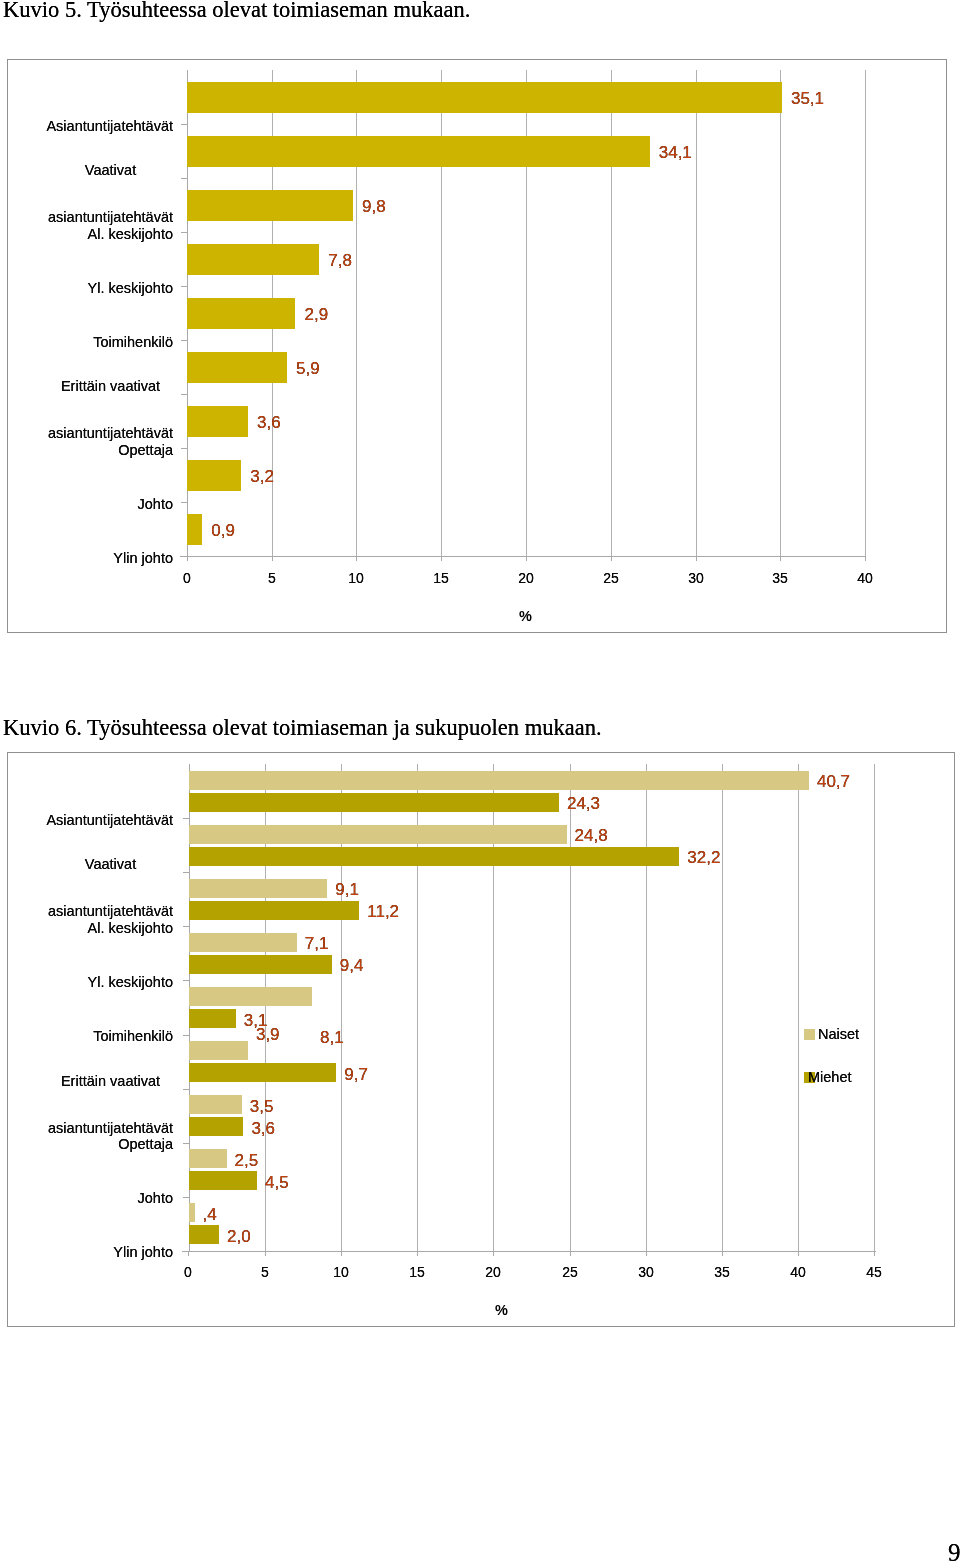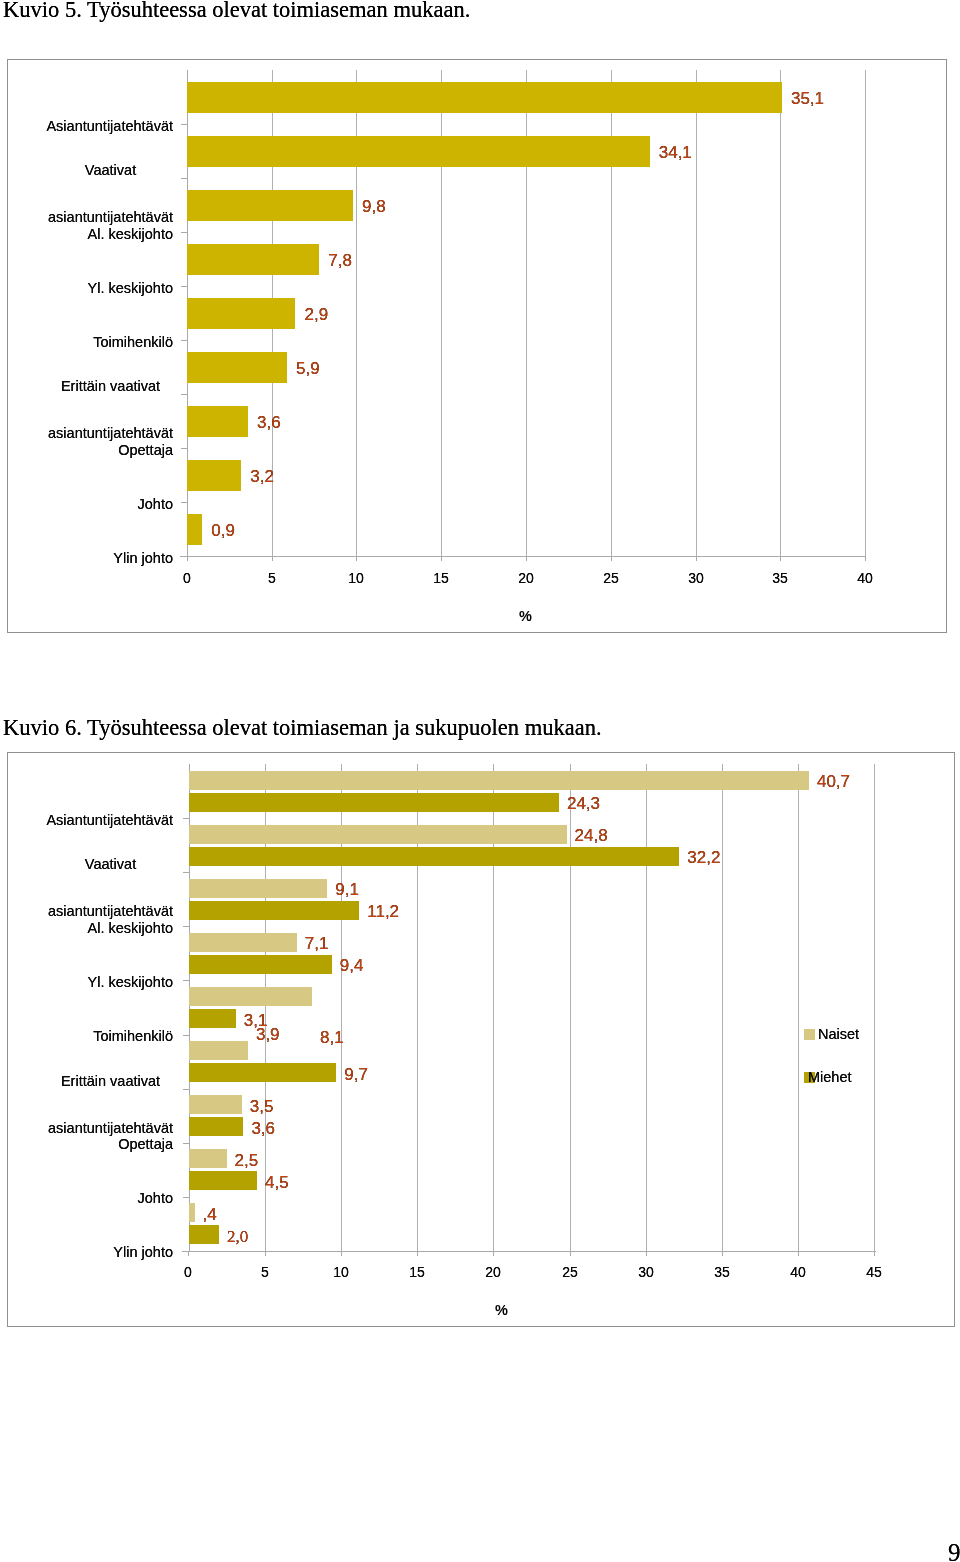--- a/index.html
+++ b/index.html
@@ -247,21 +247,21 @@
 <div class="dlabel" style="left:339.8px;top:957.39px;line-height:17px;">9,4</div>
 <div class="bar" style="left:188.5px;top:1009px;width:47.26px;height:19px;background:#B3A200;"></div>
 <div class="dlabel" style="left:243.76px;top:1011.5px;line-height:17px;">3,1</div>
 <div class="bar" style="left:188.5px;top:1063.11px;width:147.87px;height:19px;background:#B3A200;"></div>
 <div class="dlabel" style="left:344.37px;top:1065.61px;line-height:17px;">9,7</div>
 <div class="bar" style="left:188.5px;top:1117.22px;width:54.88px;height:19px;background:#B3A200;"></div>
 <div class="dlabel" style="left:251.38px;top:1119.72px;line-height:17px;">3,6</div>
 <div class="bar" style="left:188.5px;top:1171.33px;width:68.6px;height:19px;background:#B3A200;"></div>
 <div class="dlabel" style="left:265.1px;top:1173.83px;line-height:17px;">4,5</div>
 <div class="bar" style="left:188.5px;top:1225.44px;width:30.49px;height:19px;background:#B3A200;"></div>
-<div class="dlabel" style="left:226.99px;top:1227.94px;line-height:17px;font-family:Liberation Serif, serif;">2,0</div>
+<div class="dlabel" style="left:226.99px;top:1227.94px;line-height:17px;">2,0</div>
 <div class="axis-title" style="left:481.5px;top:1302px;">%</div>
 <div class="legend-sw" style="left:804px;top:1028.5px;background:#D7C883;"></div>
 <div class="legend-txt" style="left:818px;top:1025.5px;">Naiset</div>
 <div class="legend-sw" style="left:804px;top:1071.8px;background:#B3A200;"></div>
 <div class="legend-txt" style="left:808px;top:1068.8px;text-align:center;">Miehet</div>
 </div>
 
   <div class="pagenum" style="left:948px;top:1543px;">9</div>
 
 </div>

